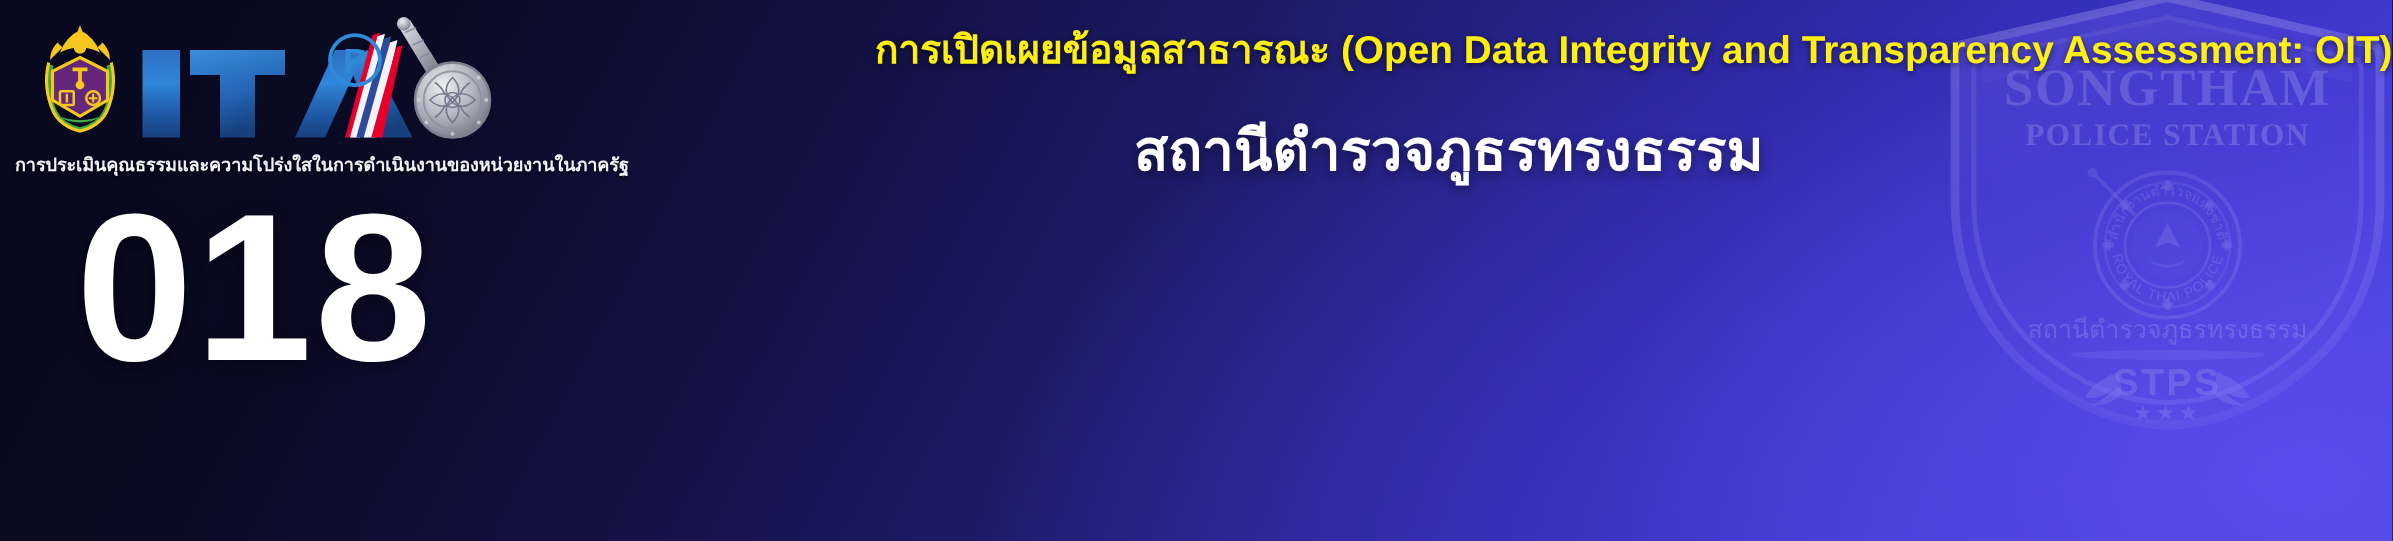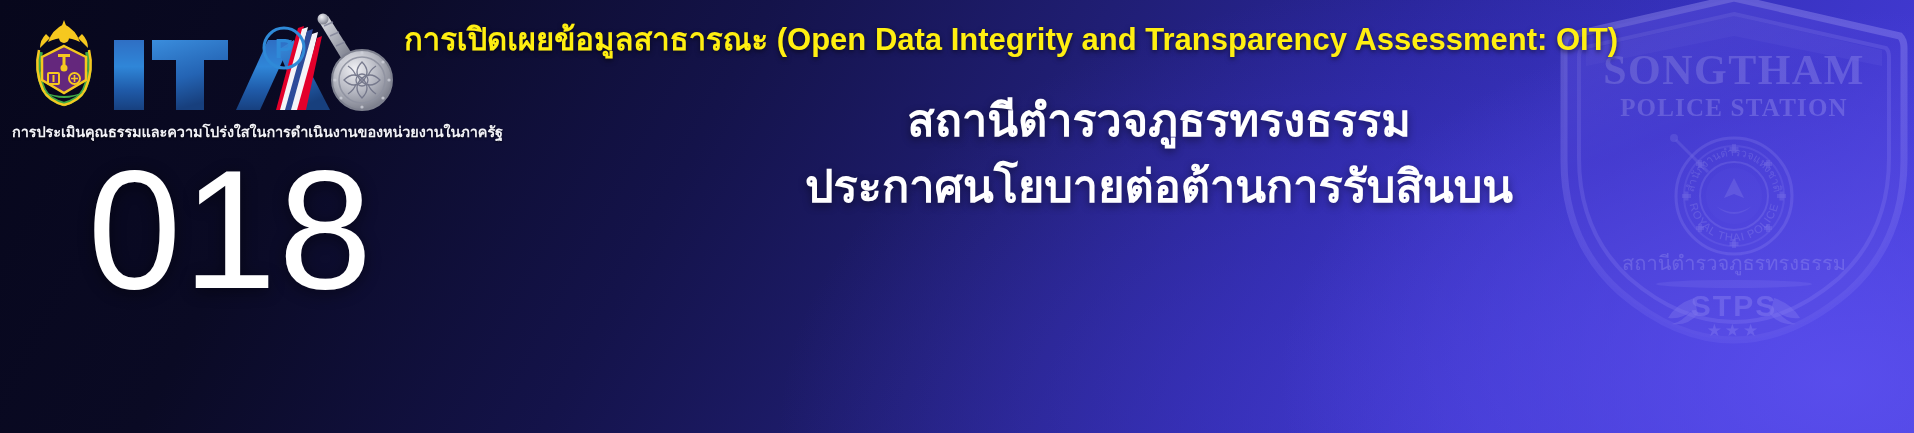--- a/index.html
+++ b/index.html
@@ -77,35 +77,35 @@
     letter-spacing:-.1px;
     white-space:nowrap;
     text-shadow:0 1px 2px rgba(0,0,0,.65);
   }
 
   
   .big-number {
     position:absolute;
     left:34px; top:146px;
     width:340px;
-    text-align:right;
+    text-align:center;
     color:#ffffff;
     font-size:168px;
-    font-weight:400;
+    font-weight:700;
     line-height:1;
     letter-spacing:2px;
     text-shadow:0 3px 16px rgba(0,0,0,.45);
   }
 
   
   .yellow-title {
     position:absolute;
     left:404px; top:22px;
     width:1510px;
-    text-align:left;
+    text-align:right;
     color:#ffef11;
     font-size:31px;
     font-weight:700;
     line-height:1.18;
     white-space:nowrap;
     text-shadow:0 2px 5px rgba(0,0,0,.55);
   }
 
   .white-heading {
     position:absolute;
@@ -337,16 +337,15 @@
 
     <div class="ita-caption">การประเมินคุณธรรมและความโปร่งใสในการดำเนินงานของหน่วยงานในภาครัฐ</div>
   </div>
 
   <div class="big-number">018</div>
 
   <div class="yellow-title">การเปิดเผยข้อมูลสาธารณะ (Open Data Integrity and Transparency Assessment: OIT)</div>
 
   <div class="white-heading">
     <span class="hl">สถานีตำรวจภูธรทรงธรรม</span>
-    <span class="hl">ประกาศนโยบายต่อต้านการรับสินบน</span>
   </div>
 
 </div>
 
 </body></html>

